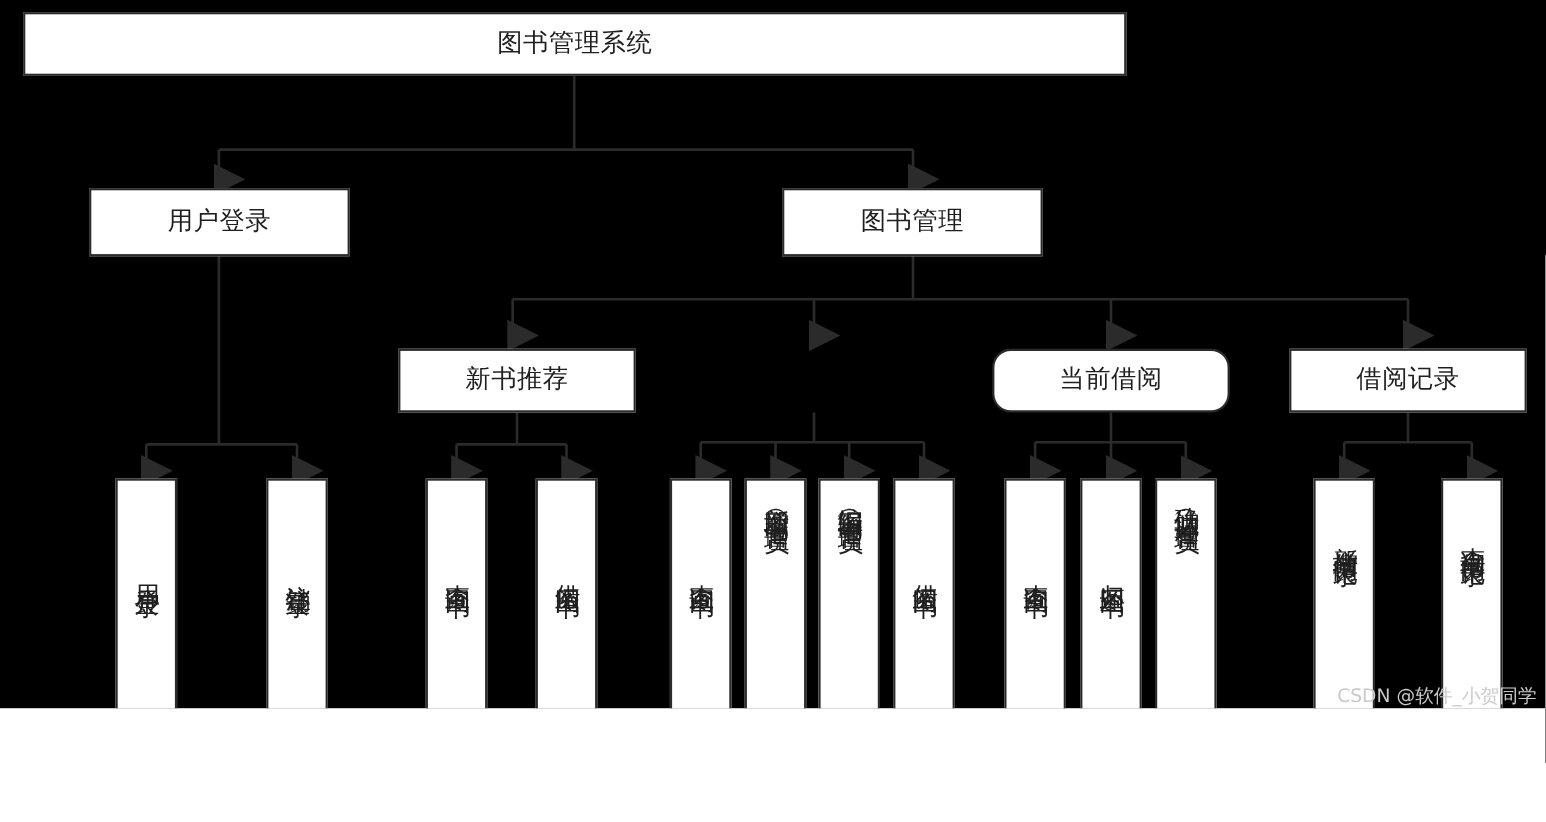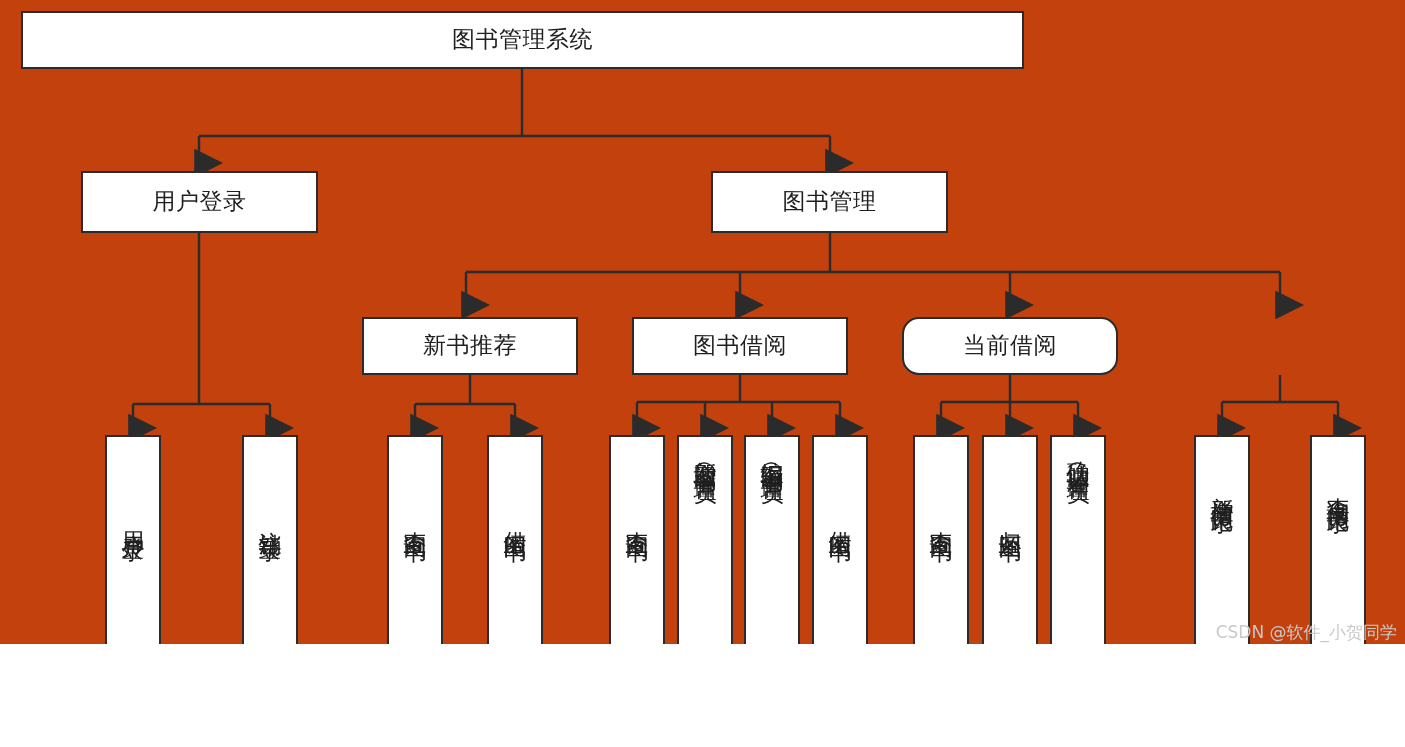--- a/index.html
+++ b/index.html
@@ -7,21 +7,21 @@
     padding: 0;
     background: #ffffff;
   }
   body {
     font-family: "DejaVu Sans", "Liberation Sans", sans-serif;
   }
   #canvas {
     position: relative;
     width: 1405px;
     height: 644px;
-    background: #c2410c;
+    background: #000000;
     overflow: hidden;
   }
   svg#edges {
     position: absolute;
     left: 0;
     top: 0;
     width: 1405px;
     height: 747px;
     pointer-events: none;
   }
@@ -137,26 +137,26 @@
   <div class="node horiz" style="left:81px; top:171px; width:237px; height:62px;">
     <span class="lbl">用户登录</span>
   </div>
   <div class="node horiz" style="left:362px; top:317px; width:216px; height:58px;">
     <span class="lbl">新书推荐</span>
   </div>
 
   <div class="node horiz" style="left:711px; top:171px; width:237px; height:62px;">
     <span class="lbl">图书管理</span>
   </div>
-  <div class="node horiz" style="left:632px; top:317px; width:216px; height:58px;">
-    <span class="lbl">图书借阅</span>
-  </div>
   <div class="node horiz" style="left:902px; top:317px; width:216px; height:58px;border-radius:17px;">
     <span class="lbl">当前借阅</span>
   </div>
+  <div class="node horiz" style="left:1172px; top:317px; width:216px; height:58px;">
+    <span class="lbl">借阅记录</span>
+  </div>
 
   <div class="node vert" style="left:105px; top:435px; width:56px; height:300px; padding-top:76px;">
     <span class="lbl">用户登录</span>
   </div>
   <div class="node vert" style="left:242px; top:435px; width:56px; height:300px; padding-top:76px;">
     <span class="lbl">注销登录</span>
   </div>
 
   <div class="node vert" style="left:387px; top:435px; width:56px; height:300px; padding-top:76px;">
     <span class="lbl">查询图书</span>

